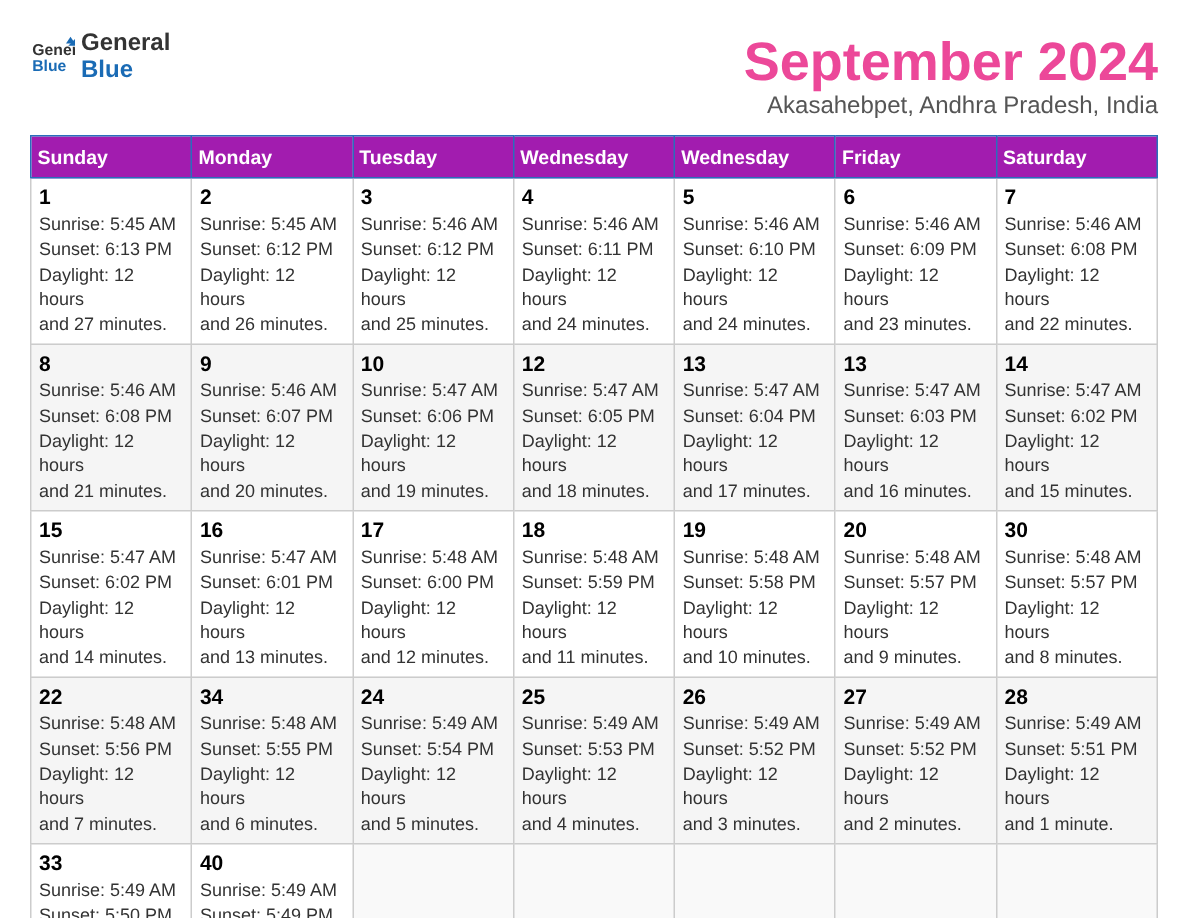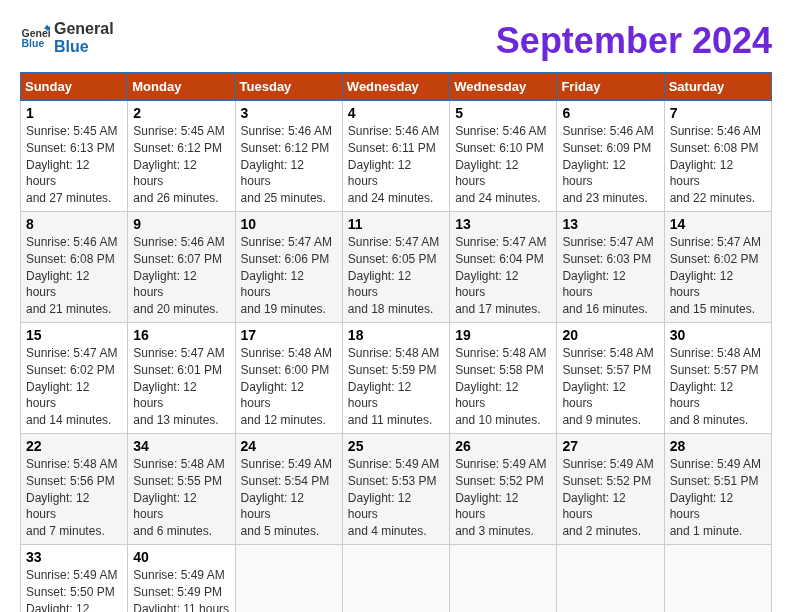--- a/index.html
+++ b/index.html
@@ -24,33 +24,33 @@
     .logo-icon {
       width: 30px;
       height: 30px;
     }
     .title-block {
       text-align: right;
     }
     .month-title {
       font-size: 36px;
       font-weight: bold;
-      color: #6d28d9;
+      color: #ec4899;
     }
     .subtitle {
       font-size: 16px;
       color: #555;
     }
     .calendar {
       width: 100%;
       border-collapse: collapse;
       font-size: 11px;
     }
     .calendar th {
-      background: #c2410c;
+      background: #a21caf;
       color: #fff;
       padding: 6px 4px;
       text-align: left;
       font-size: 13px;
       font-weight: bold;
       border: 1px solid #2a6ebb;
     }
     .calendar td {
       vertical-align: top;
       padding: 4px 5px;
@@ -88,20 +88,21 @@
       <polygon points="32,8 40,8 36,2" fill="#1a6bb5"></polygon>
       <polygon points="34,10 40,10 40,4" fill="#1a6bb5"></polygon>
     </svg>
     <div style="display:flex;flex-direction:column;">
       <span style="font-size:16px;font-weight:bold;color:#333;line-height:1.1;">General</span>
       <span style="font-size:16px;font-weight:bold;color:#1a6bb5;line-height:1.1;">Blue</span>
     </div>
   </div>
   <div class="title-block">
     <div class="month-title">September 2024</div>
+    <div class="subtitle">Akasahebpet, Andhra Pradesh, India</div>
   </div>
 </div>
 
 <table class="calendar">
   <thead>
     <tr id="thead-row">
         <th>Sunday</th>
         <th>Monday</th>
         <th>Tuesday</th>
         <th>Wednesday</th>
@@ -178,21 +179,21 @@
 and 20 minutes.</div>
         </td>
         <td>
           <span class="day-num">10</span>
           <div class="day-info" style="white-space: pre-line;">Sunrise: 5:47 AM
 Sunset: 6:06 PM
 Daylight: 12 hours
 and 19 minutes.</div>
         </td>
         <td>
-          <span class="day-num">11</span>
+          <span class="day-num">12</span>
           <div class="day-info" style="white-space: pre-line;">Sunrise: 5:47 AM
 Sunset: 6:05 PM
 Daylight: 12 hours
 and 18 minutes.</div>
         </td>
         <td>
           <span class="day-num">13</span>
           <div class="day-info" style="white-space: pre-line;">Sunrise: 5:47 AM
 Sunset: 6:04 PM
 Daylight: 12 hours

